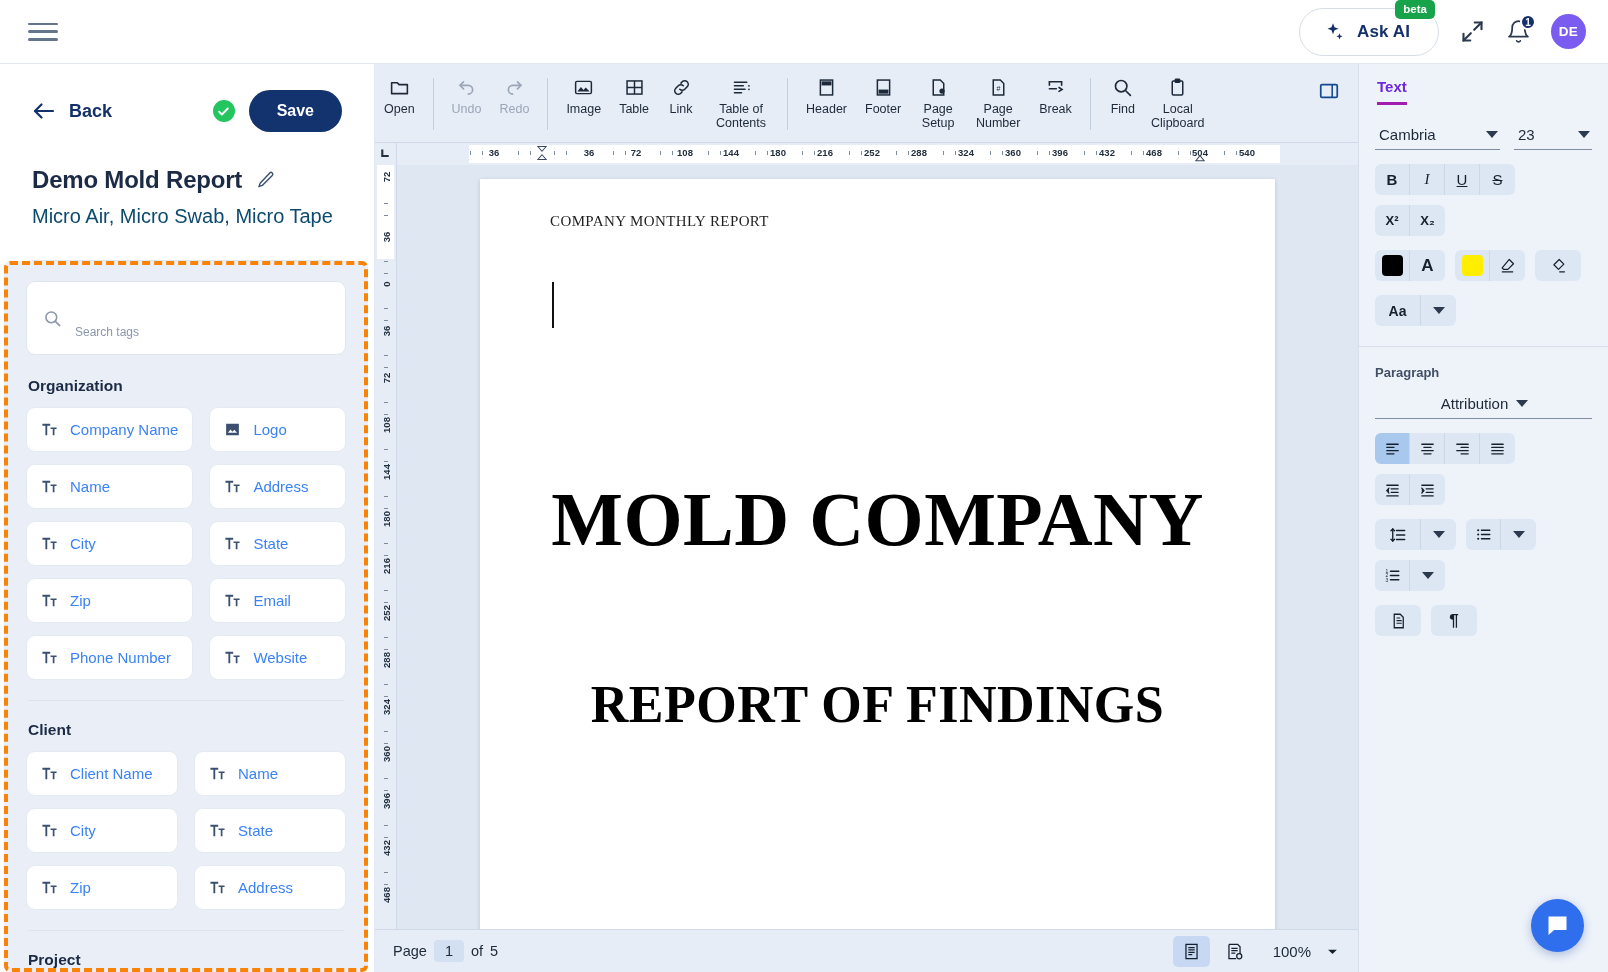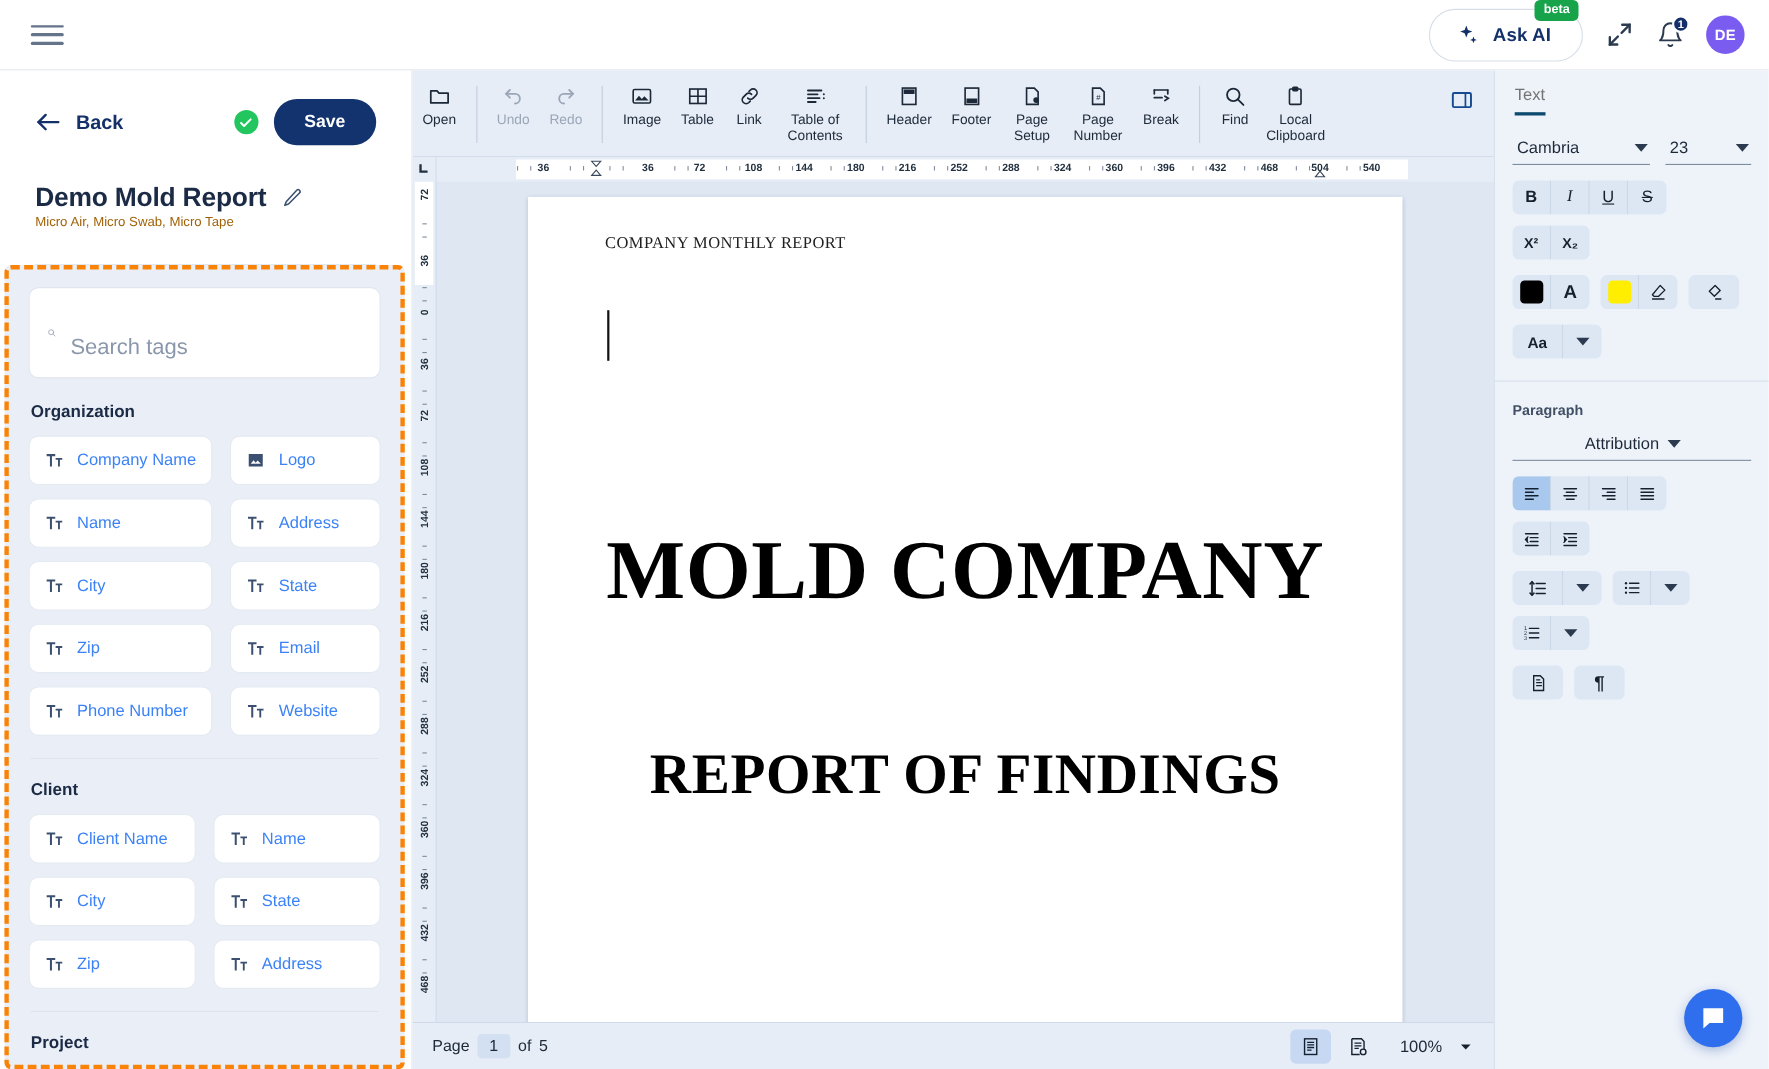--- a/index.html
+++ b/index.html
@@ -77,42 +77,42 @@
   }
   .save-btn {
     background: #12336e; color: #fff;
     font-size: 16px; font-weight: bold;
     border: none; border-radius: 999px;
     padding: 12px 28px; cursor: pointer;
     font-family: "Liberation Sans", sans-serif;
   }
   .doc-title-row { display: flex; align-items: center; gap: 14px; margin-top: 34px; }
   .doc-title { font-size: 24px; font-weight: bold; color: #1b2a45; letter-spacing: -.2px; }
-  .doc-sub { font-size: 12px; color: #a16207; }
+  .doc-sub { font-size: 20px; color: #0c4a6e; margin-top: 11px; }
   .sb-divider { height: 1px; background: #e3e8ef; margin-top: 32px; }
 
   
   .tags-panel {
     flex: 1; min-height: 0;
     background: #eaeff7;
     border: 4px dashed #f98307;
     border-radius: 6px;
     margin: 0 6px 0 4px;
     padding: 16px 18px 0 18px;
     overflow: hidden;
     position: relative;
   }
   .search-box {
     display: flex; align-items: center; gap: 13px;
     background: #fff; border: 1px solid #e0e6ef; border-radius: 9px;
     padding: 15px 16px; margin-bottom: 22px;
   }
   .search-box input {
     border: none; outline: none; flex: 1;
-    font-size: 20px; color: #1b2a45;
+    font-size: 12px; color: #1b2a45;
     font-family: "Liberation Sans", sans-serif; background: transparent; margin-top: 28px;
   }
   .search-box input::placeholder { color: #8a97ab; }
   .group-title { font-size: 15.5px; font-weight: bold; color: #1b2a45; margin: 0 0 12px 2px; }
   .tag-grid { display: grid; grid-template-columns: 1fr 1fr; gap: 12px 16px; }
   .tag-chip {
     display: flex; align-items: center; gap: 12px;
     background: #fff; border: 1px solid #e4eaf2; border-radius: 9px;
     padding: 13px 14px; cursor: pointer; min-height: 45px;
   }
@@ -208,23 +208,23 @@
   .zoom-caret { margin-left: 8px; cursor: pointer; }
 
   
   .rightpanel {
     width: 250px; min-width: 250px;
     background: #eef3fa; border-left: 1px solid #d6dfeb;
     display: flex; flex-direction: column;
   }
   .rp-tabs { padding: 14px 18px 0 18px; }
   .rp-tab {
-    display: inline-block; font-size: 15px; font-weight: normal;
-    color: #737373; padding-bottom: 7px;
-    border-bottom: 3px solid #0c4a6e; cursor: pointer;
+    display: inline-block; font-size: 15px; font-weight: bold;
+    color: #6d28d9; padding-bottom: 7px;
+    border-bottom: 3px solid #a21caf; cursor: pointer;
   }
   .rp-section { padding: 18px 16px 20px 16px; }
   .rp-section.bordered { border-top: 1px solid #d6dfeb; }
   .rp-label { font-size: 13px; font-weight: bold; color: #415065; margin-bottom: 12px; }
   .select-row { display: flex; gap: 14px; }
   .select {
     display: flex; align-items: center; justify-content: space-between;
     border-bottom: 1px solid #7e8ca0; padding: 3px 2px 6px 4px;
     font-size: 15px; color: #1d2939; cursor: pointer;
   }

